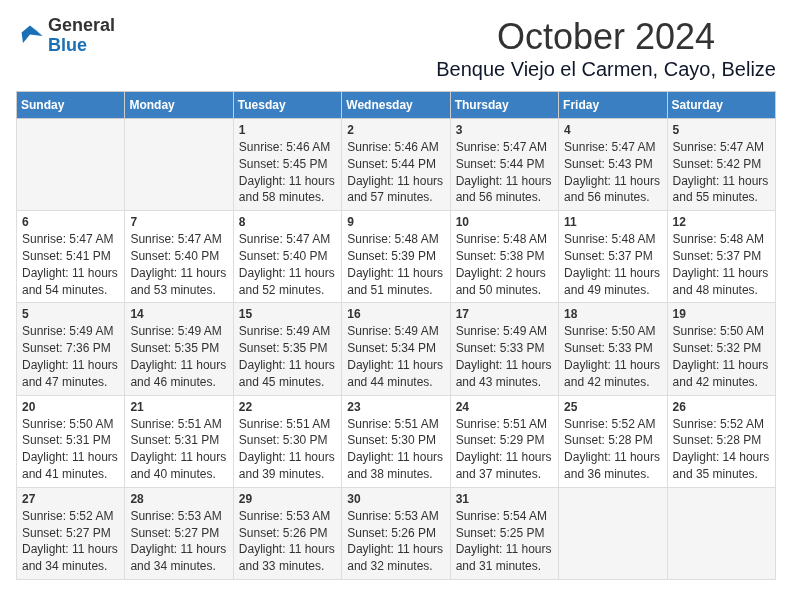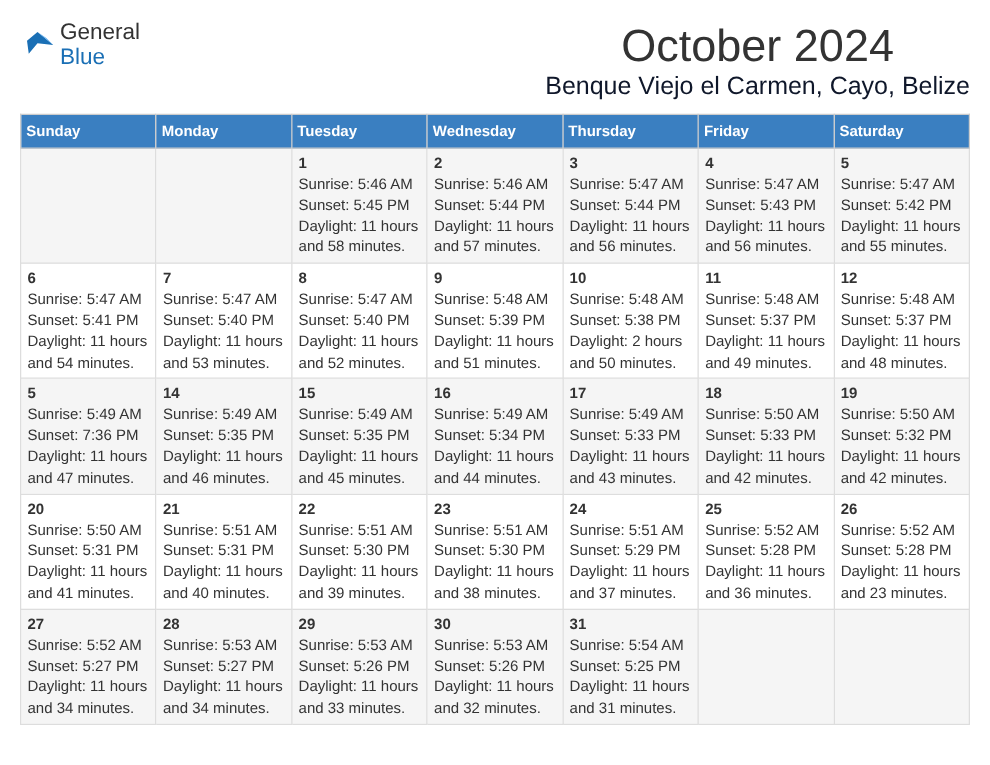--- a/index.html
+++ b/index.html
@@ -16,21 +16,21 @@
       align-items: flex-start;
       margin-bottom: 10px;
     }
     .logo {
       display: flex;
       align-items: center;
       gap: 4px;
     }
     .logo-text {
       font-size: 18px;
-      font-weight: normal;
+      font-weight: bold;
       line-height: 1.1;
     }
     .logo-general { color: #333; }
     .logo-blue { color: #1a6fb5; margin-top: 27px; }
     .logo-bird {
       width: 28px;
       height: 28px;
     }
     .title-block {
       text-align: center;
@@ -323,21 +323,21 @@
             <div>Sunrise: 5:52 AM</div>
             <div>Sunset: 5:28 PM</div>
             <div>Daylight: 11 hours and 36 minutes.</div>
           </div>
         </td>
         <td>
           <span class="day-num">26</span>
           <div class="day-info">
             <div>Sunrise: 5:52 AM</div>
             <div>Sunset: 5:28 PM</div>
-            <div>Daylight: 11 hours and 23 minutes.</div>
+            <div>Daylight: 14 hours and 35 minutes.</div>
           </div>
         </td>
       </tr>
       <tr>
         <td>
           <span class="day-num">27</span>
           <div class="day-info">
             <div>Sunrise: 5:52 AM</div>
             <div>Sunset: 5:27 PM</div>
             <div>Daylight: 11 hours and 34 minutes.</div>

